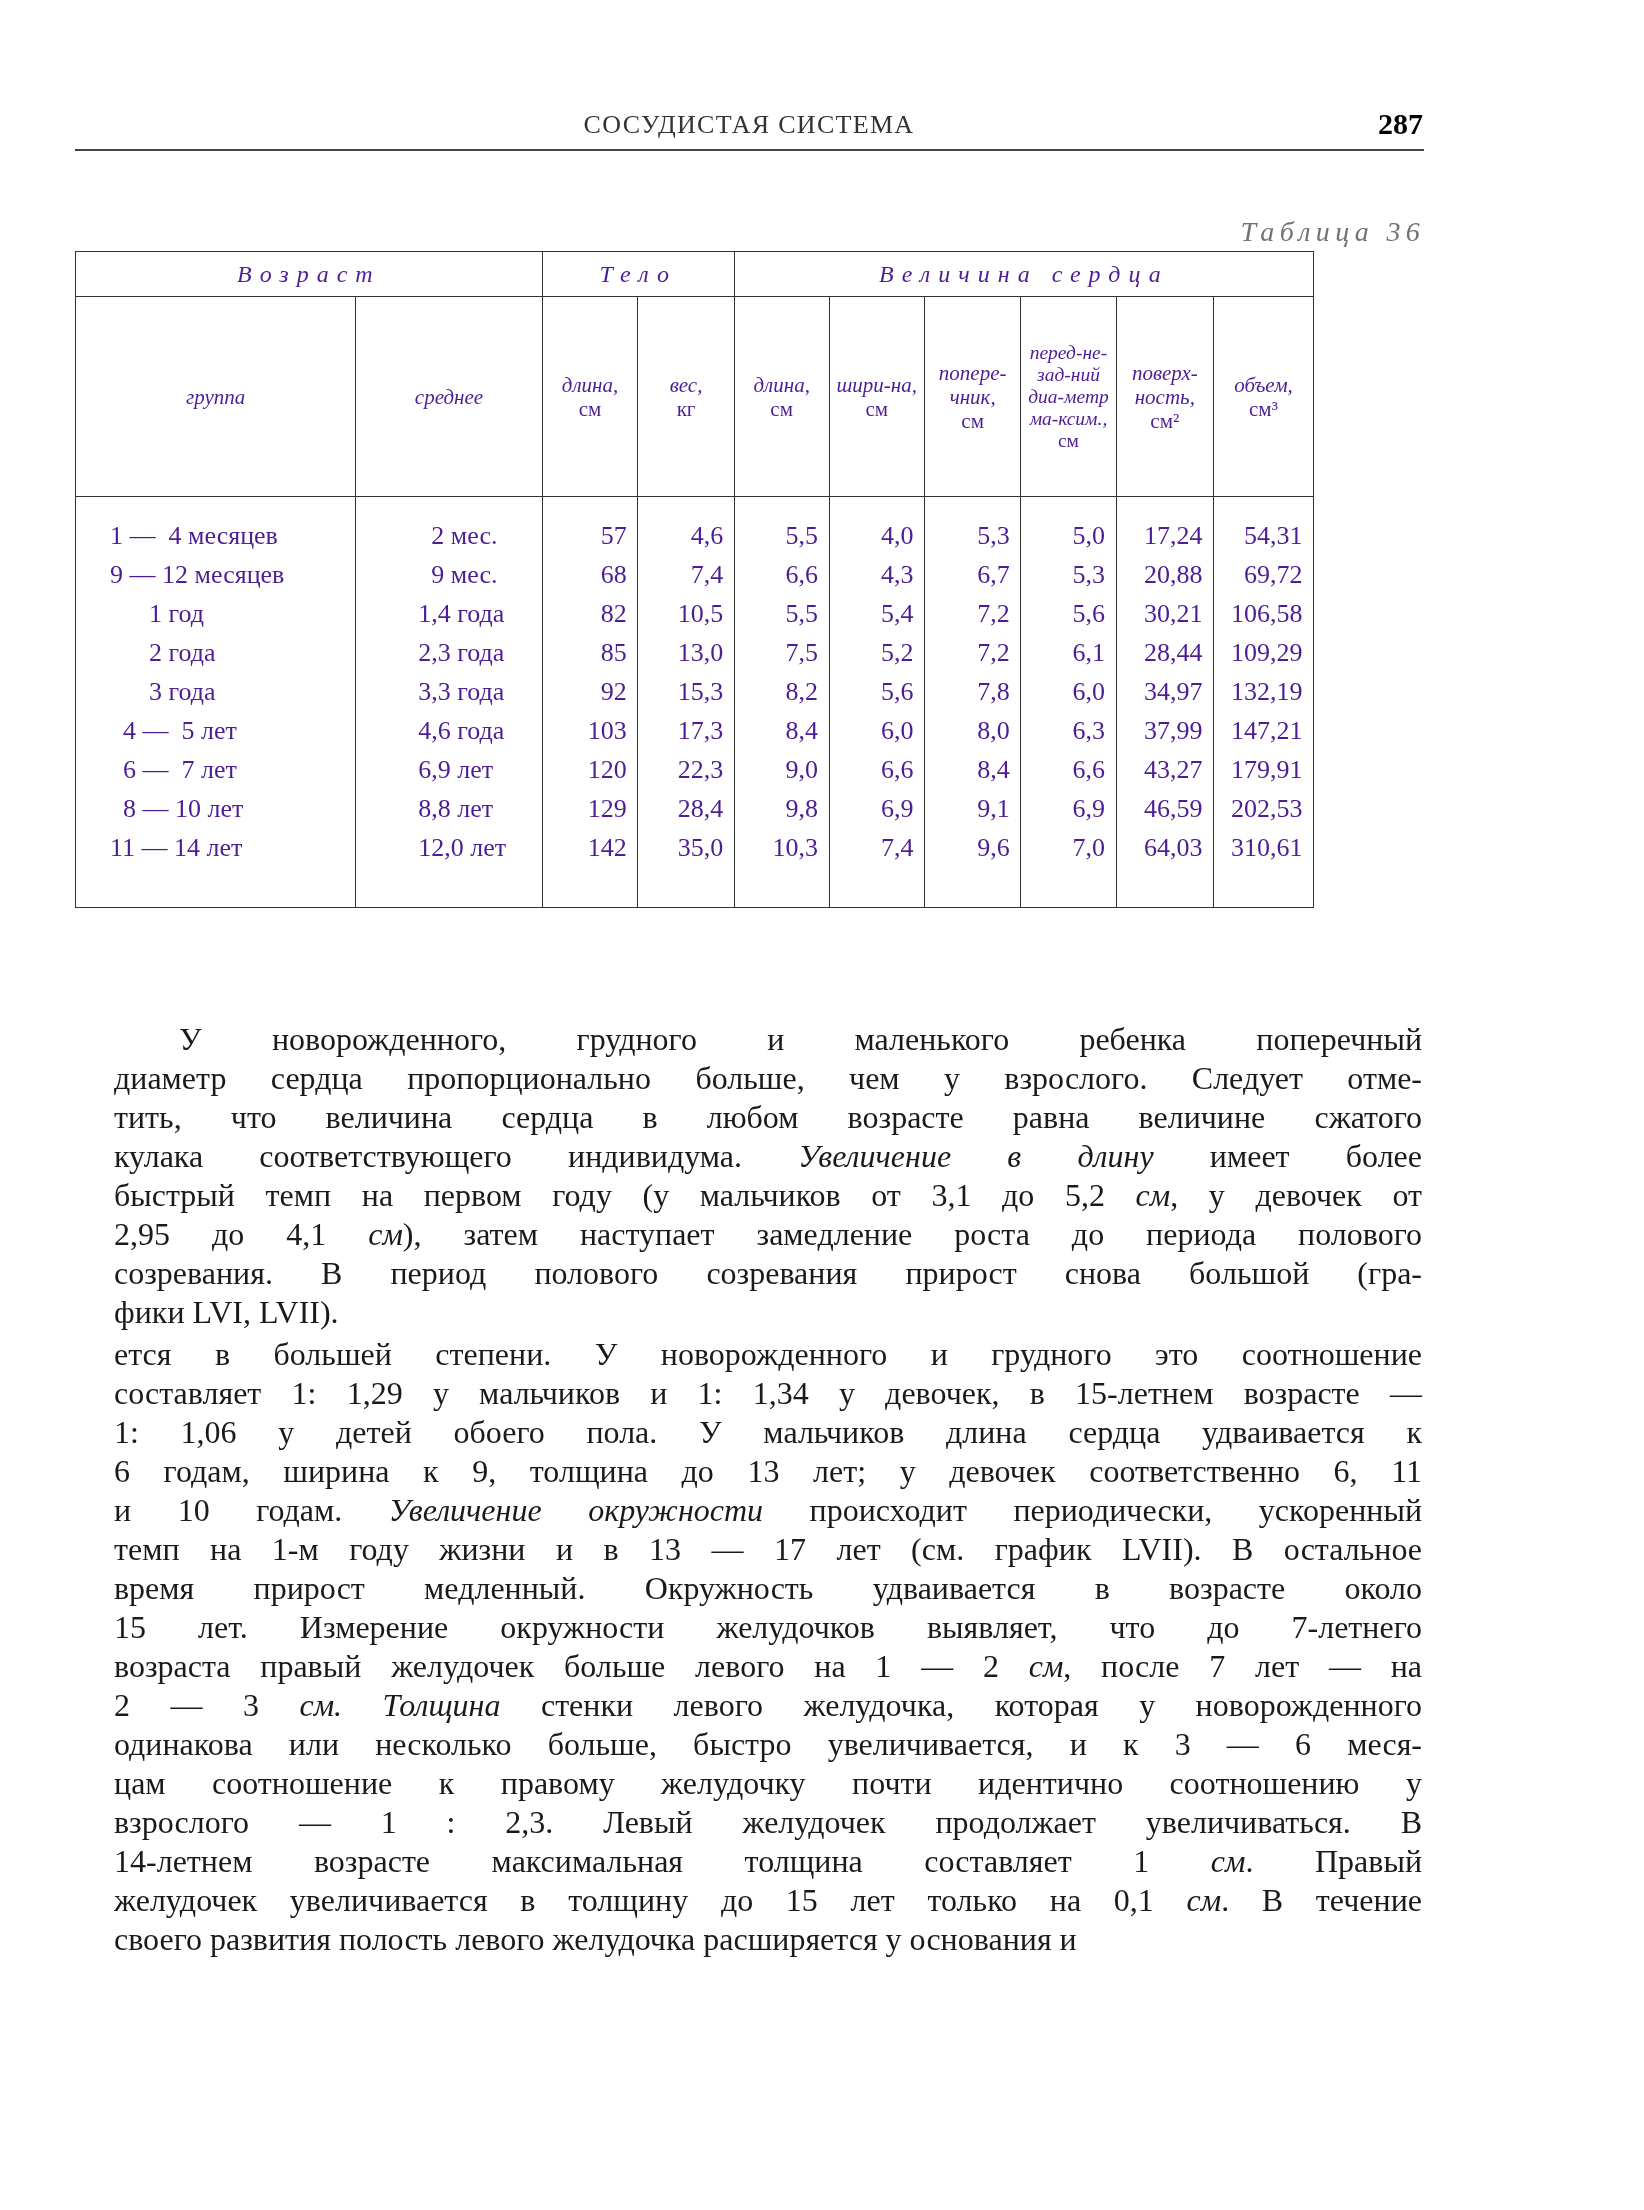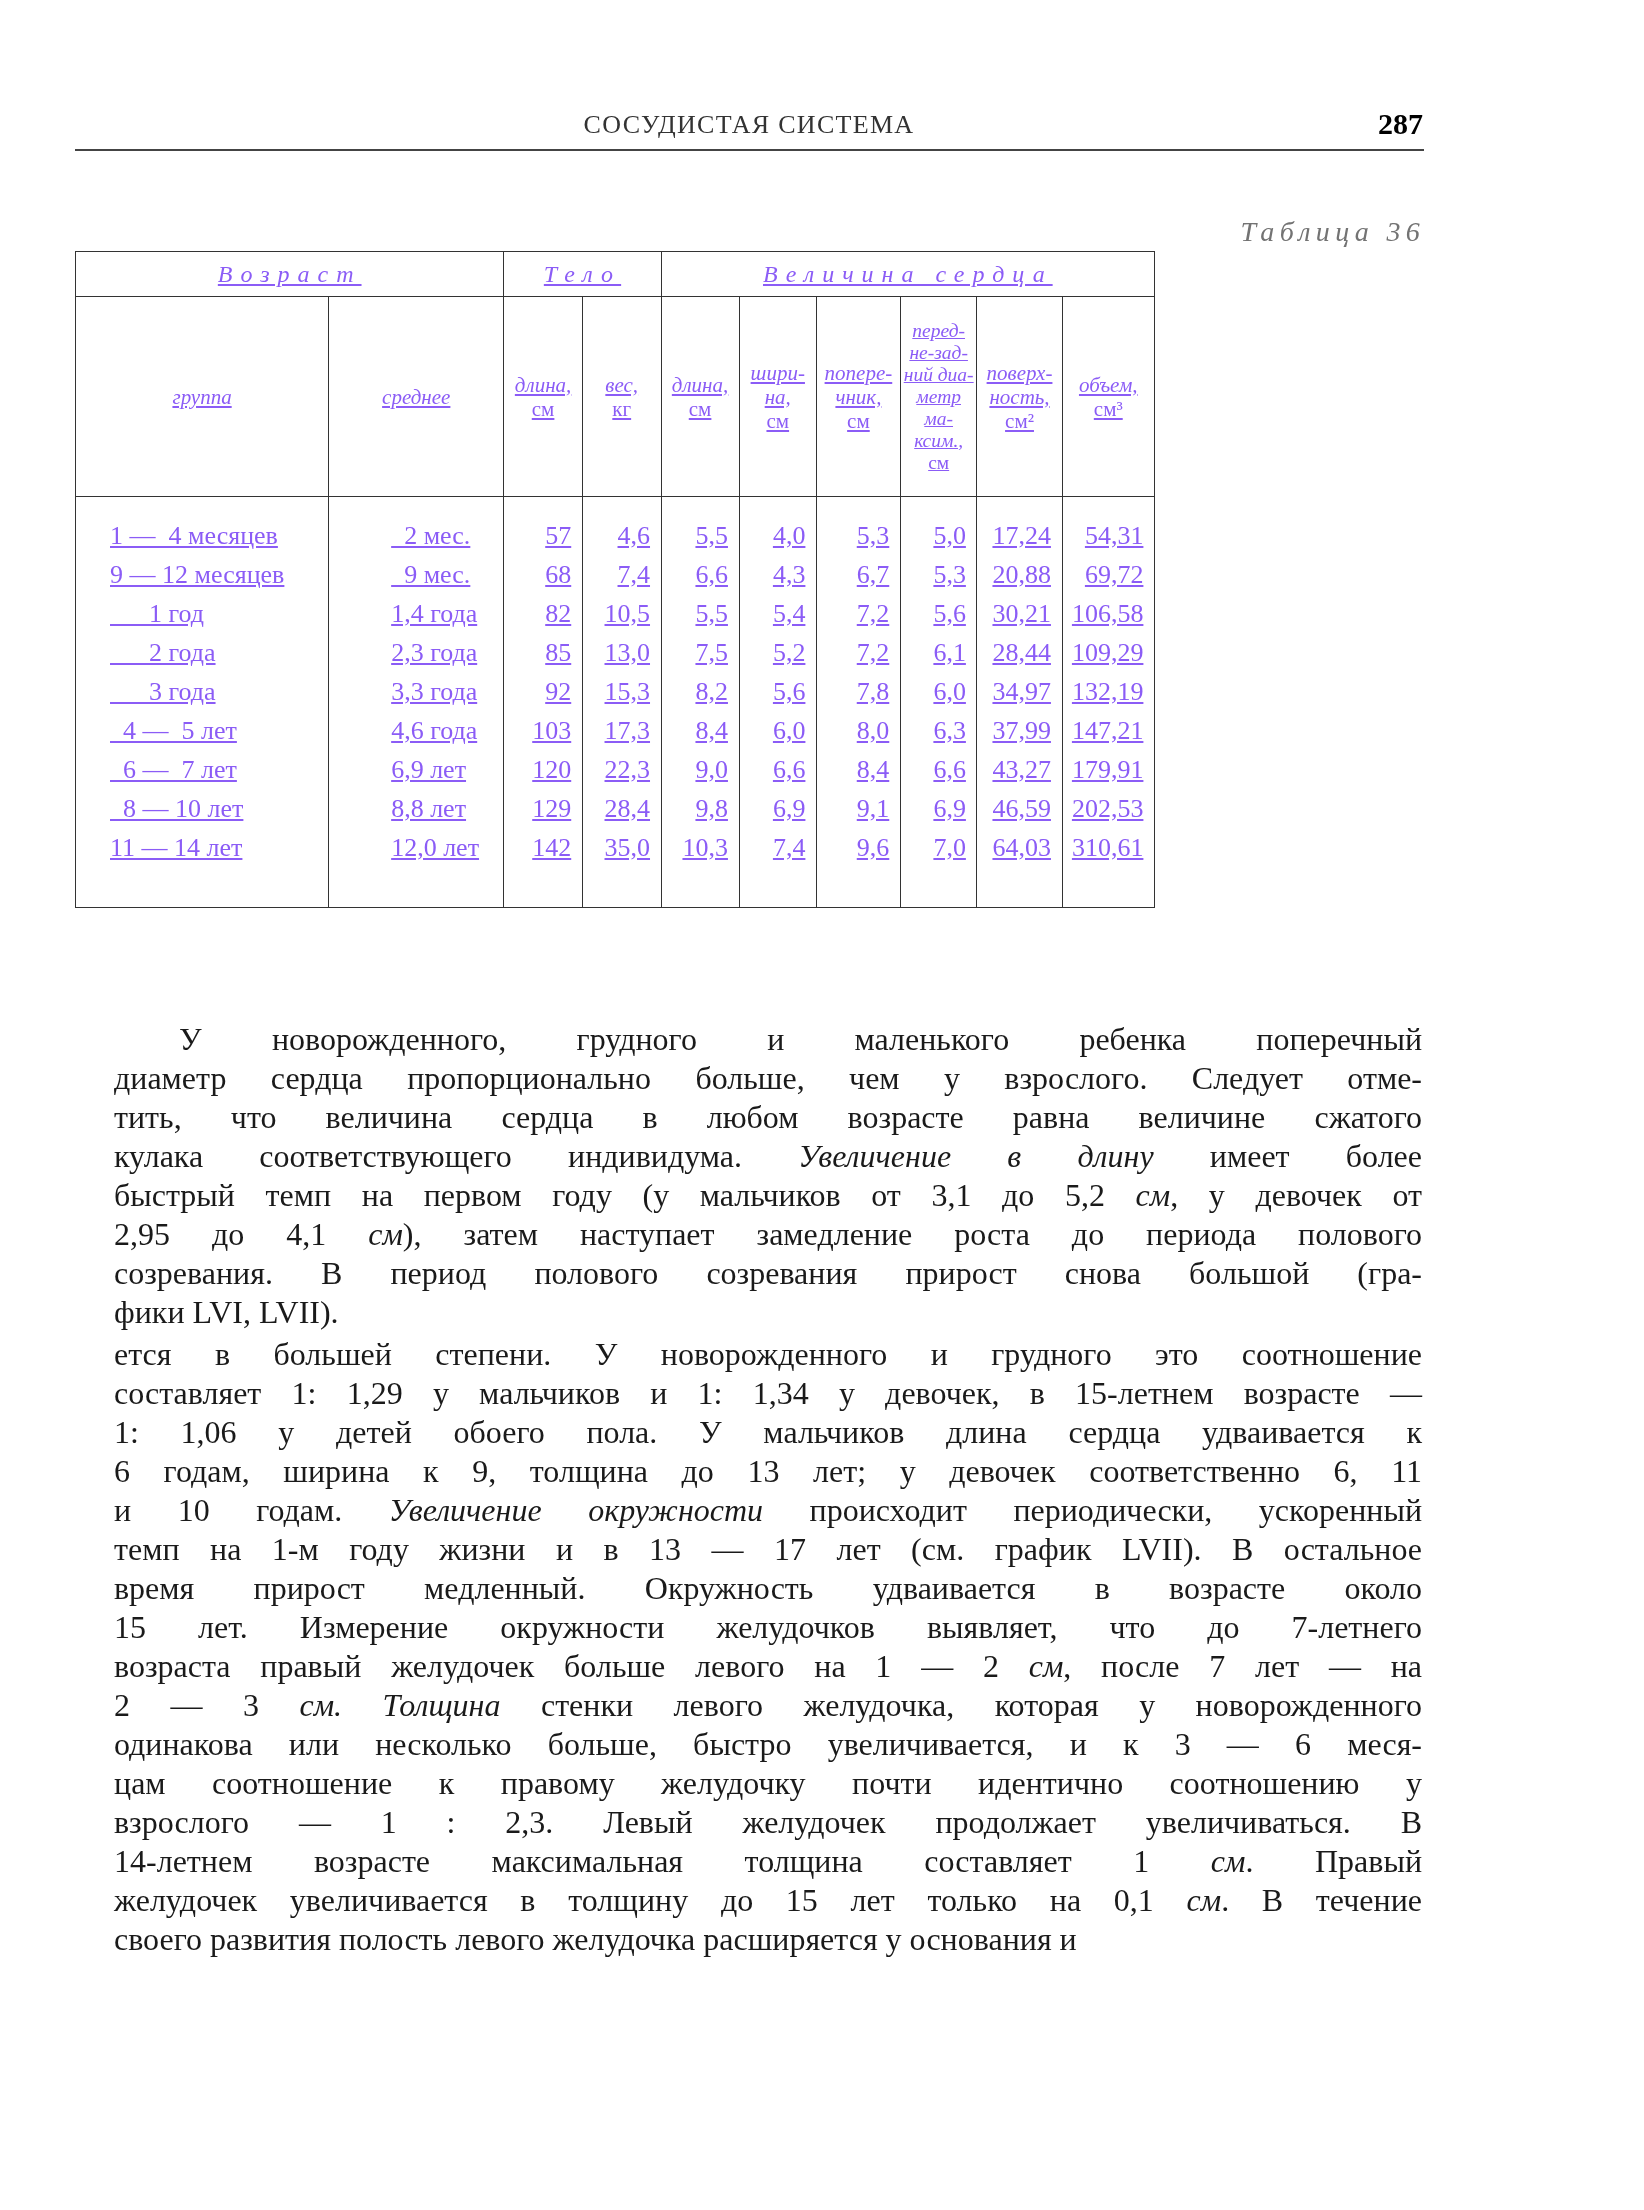--- a/index.html
+++ b/index.html
@@ -10,22 +10,22 @@
   .running-head { position: absolute; left: 75px; top: 105px; width: 1348px; height: 41px; }
   .rh-title { position: absolute; left: 0; right: 0; top: 5.3px; text-align: center;
               font-family: "Liberation Serif", serif; font-size: 26px; letter-spacing: 1.3px; color: #333; }
   .rh-page { position: absolute; right: 0; top: 1.8px; font-family: "Liberation Serif", serif;
              font-weight: bold; font-size: 30px; color: #000000; }
   .rh-rule { position: absolute; left: 75px; top: 149px; width: 1349px; height: 1.8px; background: #444; }
 
   .table-caption { position: absolute; right: 220px; top: 197px; font-family: "Liberation Serif", serif;
                    font-style: italic; font-size: 28px; letter-spacing: 5.3px; color: #737373; margin-top: 19px; }
 
-  table.data { position: absolute; left: 75px; top: 251px; width: 1080px; border-collapse: collapse;
-               font-family: "Liberation Serif", serif; color: #8b5cf6; text-decoration: underline; }
+  table.data { position: absolute; left: 75px; top: 251px; width: 1239px; border-collapse: collapse;
+               font-family: "Liberation Serif", serif; color: #4c1d95; }
   table.data th, table.data td { border-left: 1.3px solid #333; border-right: 1.3px solid #333; padding: 0; }
   table.data thead tr.r1 th { height: 44px; border-top: 1.8px solid #333; border-bottom: 1.8px solid #333;
                               font-style: italic; font-weight: normal; font-size: 24px; letter-spacing: 8px; }
   table.data thead tr.r2 th { height: 199px; border-bottom: 1.8px solid #333; font-weight: normal;
                               font-size: 21px; line-height: 24px; vertical-align: middle; }
   .hi { font-style: italic; display: block; }
   .hu { display: block; font-style: normal; }
   table.data tbody td { font-size: 26px; height: 39px; text-align: right; padding-right: 10.6px; white-space: nowrap; }
   table.data tbody tr.first td { padding-top: 19.5px; }
   table.data tbody tr.spacer td { height: 39px; border-bottom: 1.8px solid #333; }

